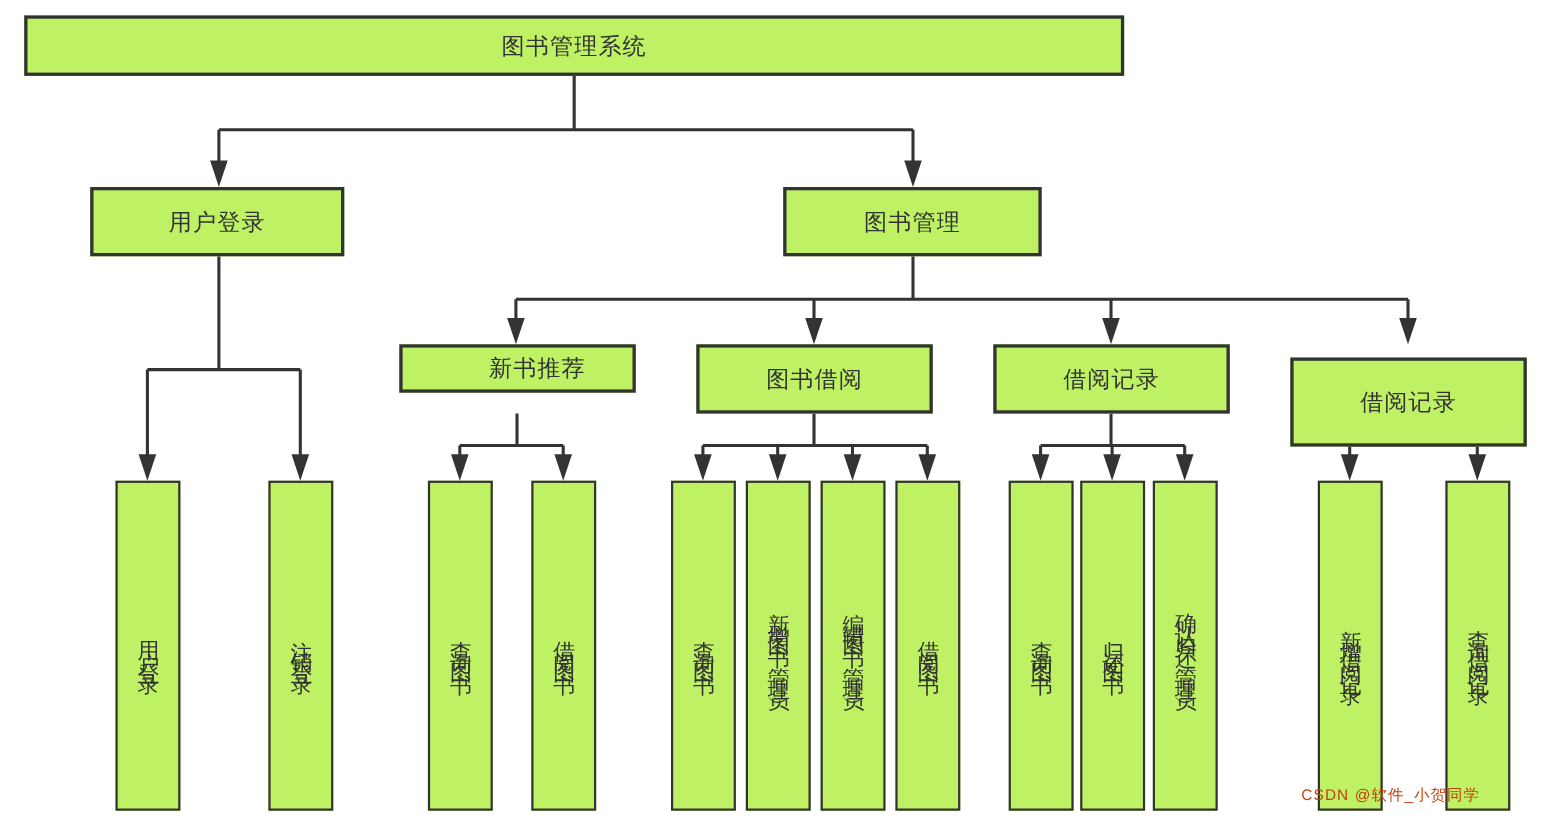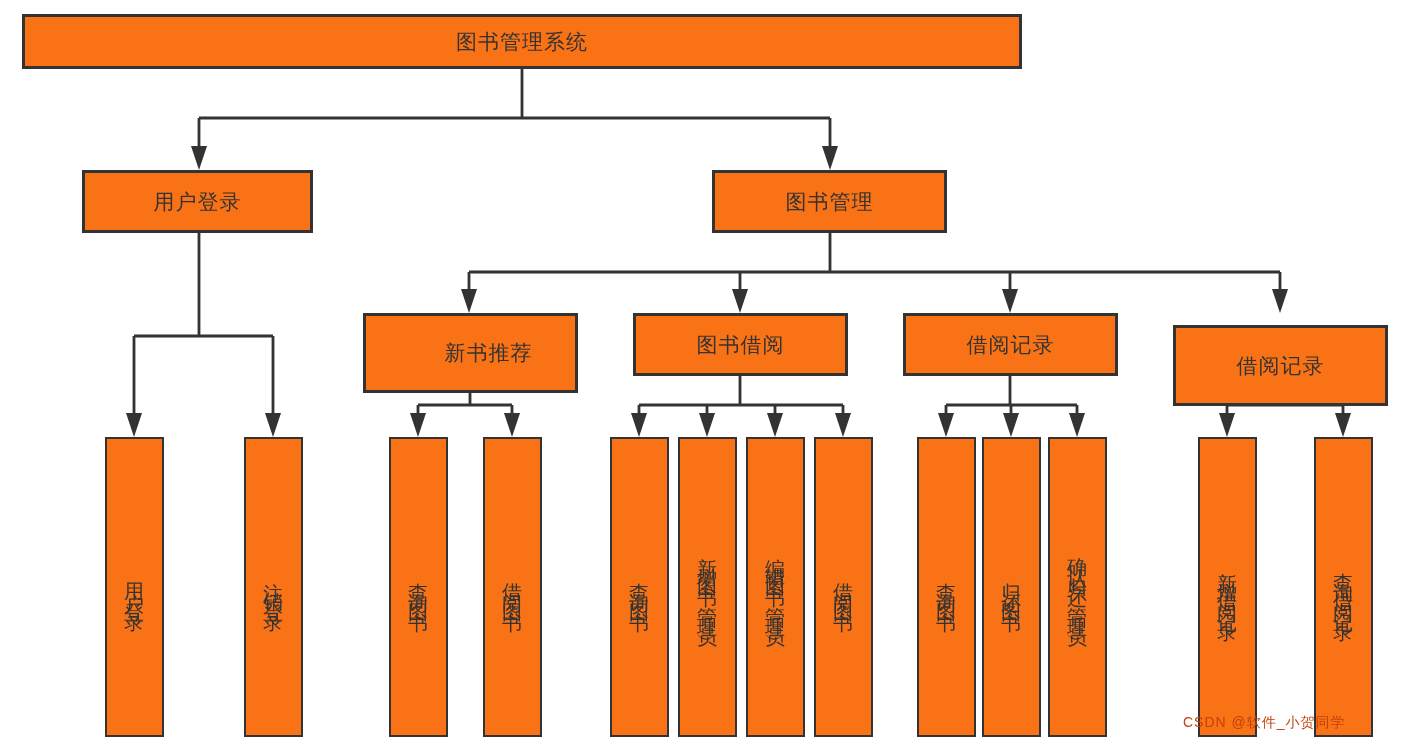--- a/index.html
+++ b/index.html
@@ -18,21 +18,21 @@
   svg.wires {
     position: absolute;
     left: 0; top: 0;
     width: 1405px;
     height: 747px;
     z-index: 1;
   }
   .node {
     position: absolute;
     box-sizing: border-box;
-    background: #f97316;
+    background: #bef264;
     border: 3px solid #333333;
     color: #333333;
     display: flex;
     align-items: center;
     justify-content: center;
     z-index: 2;
   }
   .hbox {
     font-size: 21px;
     letter-spacing: 1px;
@@ -98,21 +98,21 @@
       <polygon points="1219,413 1235,413 1227,437"></polygon>
       <polygon points="1335,413 1351,413 1343,437"></polygon>
     </g>
   </svg>
 
   <div class="node hbox" style="left:22px; top:14px; width:1000px; height:55px;">图书管理系统</div>
 
   <div class="node hbox" style="left:82px; top:170px; width:231px; height:63px;">用户登录</div>
   <div class="node hbox" style="left:712px; top:170px; width:235px; height:63px;text-align:center;">图书管理</div>
 
-  <div class="node hbox" style="left:363px; top:313px; width:215px; height:80px;padding-left:36px;">新书推荐</div>
+  <div class="node hbox" style="left:363px; top:313px; width:215px; height:44px;padding-left:36px;">新书推荐</div>
   <div class="node hbox" style="left:633px; top:313px; width:215px; height:63px;">图书借阅</div>
   <div class="node hbox" style="left:903px; top:313px; width:215px; height:63px;">借阅记录</div>
   <div class="node hbox" style="left:1173px; top:313px; width:215px; height:81px;margin-top:12px;">借阅记录</div>
 
   <div class="node vbox" style="left:105px;">
     <span>用户登录</span>
   </div>
   <div class="node vbox" style="left:244px;">
     <span>注销登录</span>
   </div>

